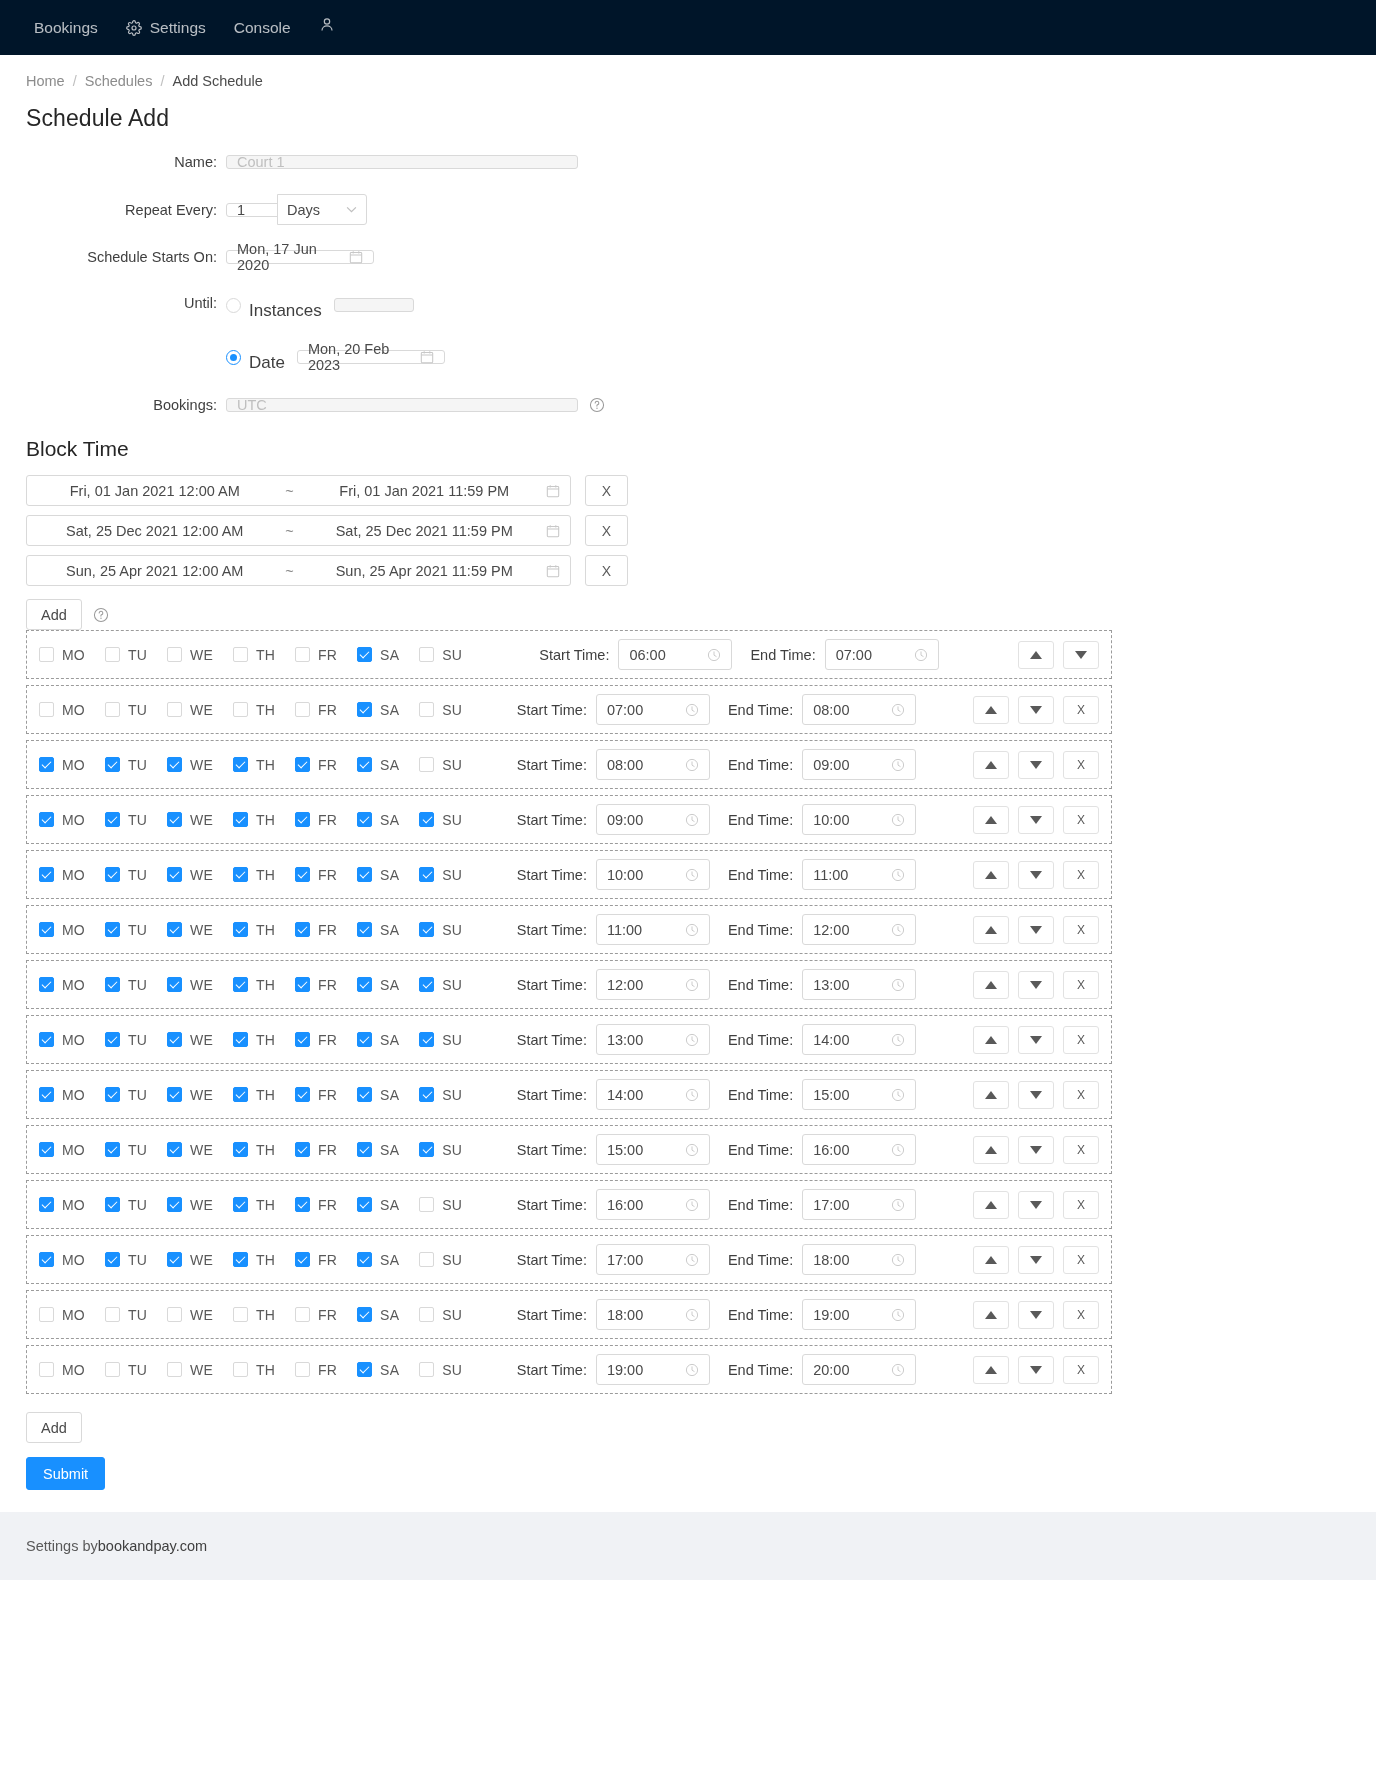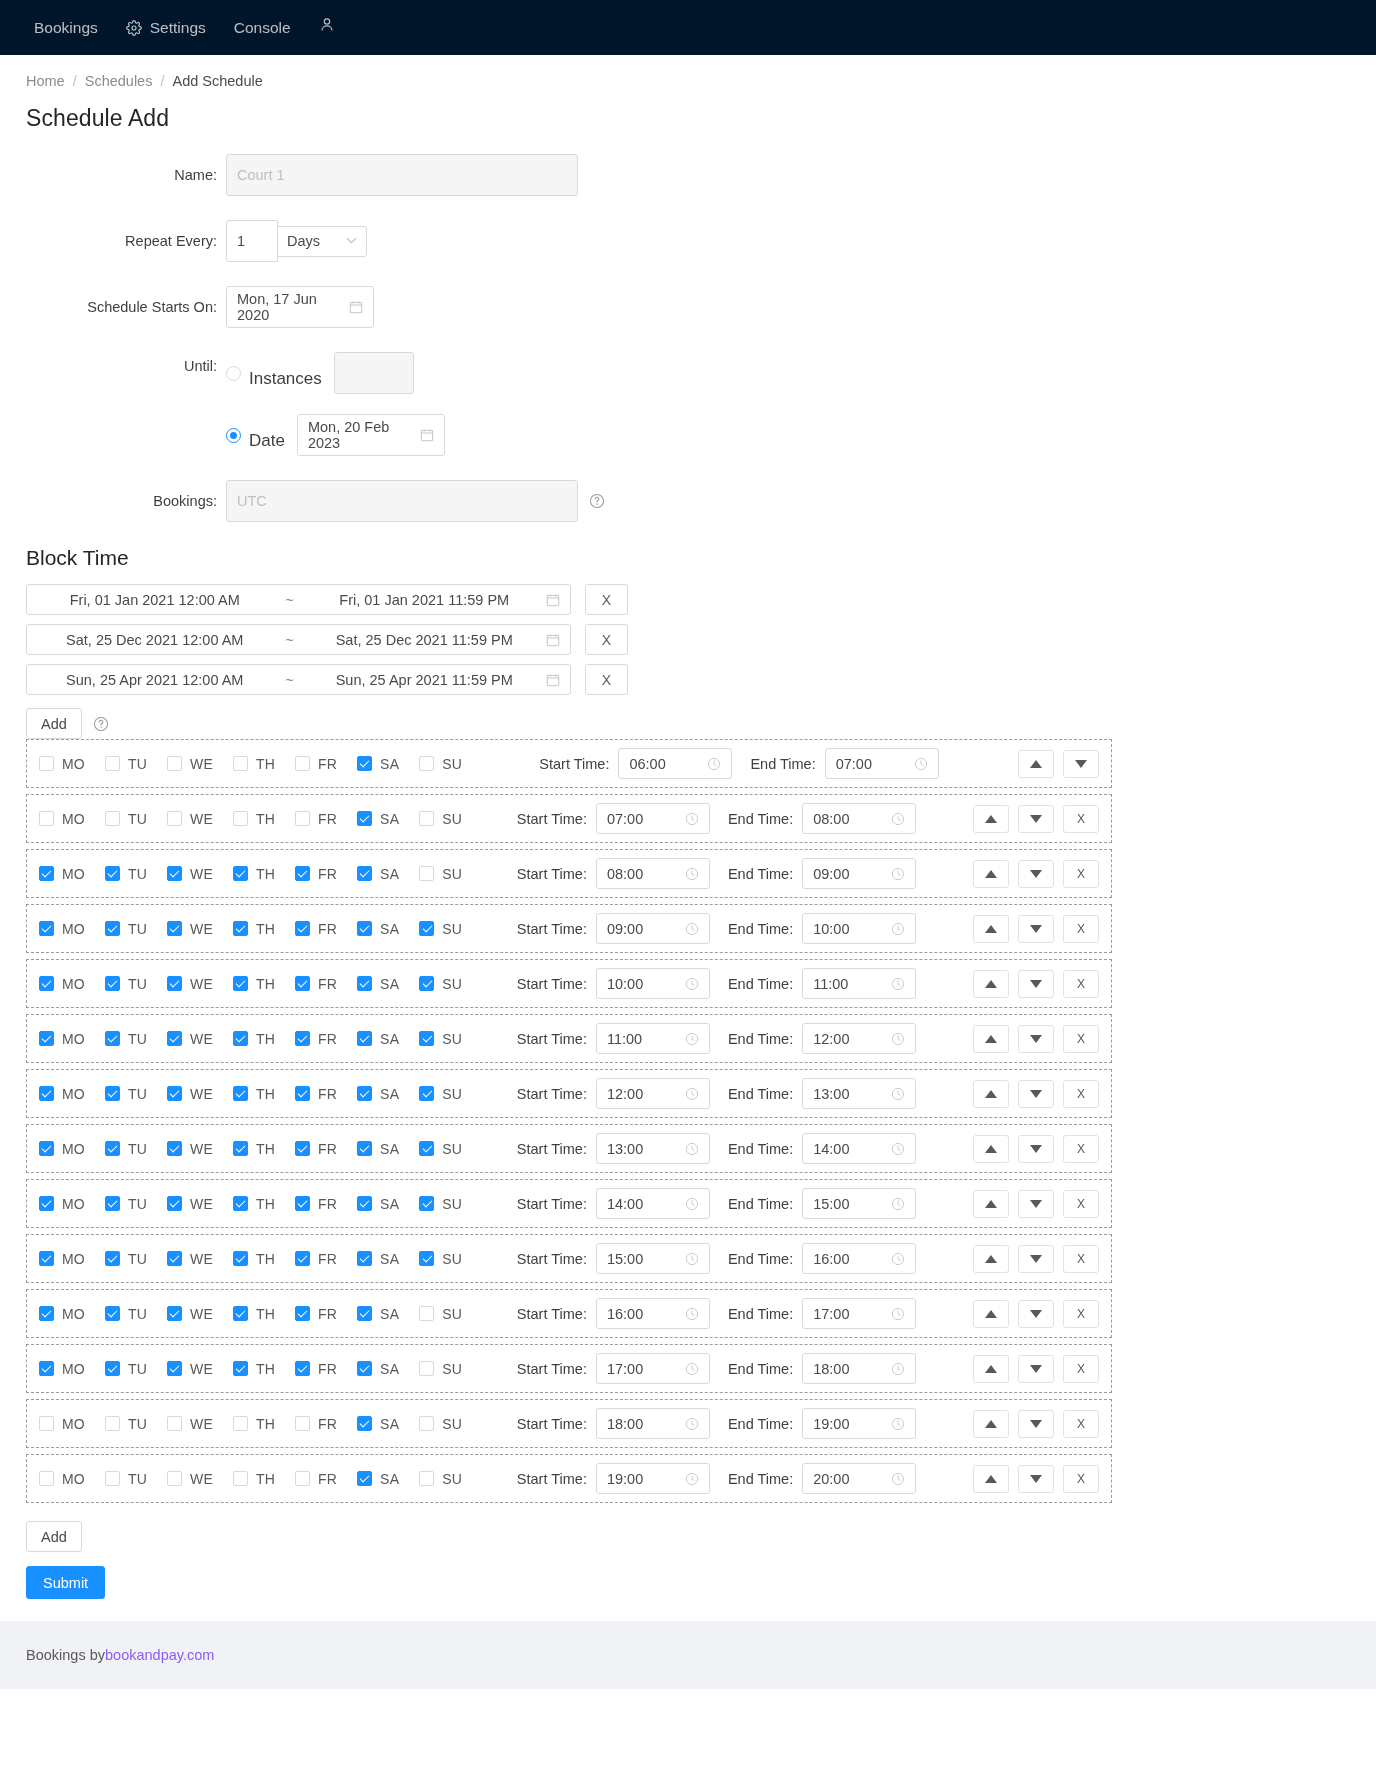--- a/index.html
+++ b/index.html
@@ -73,21 +73,21 @@
     text-align: right;
     padding-right: 9px;
     font-size: 14.5px;
     color: #3f3f3f;
     flex: 0 0 auto;
   }
   .form-label::after { content: ":"; }
   .form-control-area { display: flex; align-items: center; gap: 0; }
 
   .input {
-    height: 42px;
+    height: 14px;
     border: 1px solid #d9d9d9;
     border-radius: 3px;
     background: #fff;
     padding: 0 10px;
     font-size: 14.5px;
     color: #4a4a4a;
     display: flex;
     align-items: center;
     font-family: "Liberation Sans", sans-serif;
   }
@@ -317,21 +317,21 @@
   .footer {
     margin-top: 22px;
     background: #f0f2f5;
     height: 68px;
     display: flex;
     align-items: center;
     padding-left: 26px;
     font-size: 14.5px;
     color: #595959;
   }
-  .footer a { color: #8b5cf6; text-decoration: none; cursor: pointer; }
+  .footer a { color: #404040; text-decoration: none; cursor: pointer; }
 </style>
 </head>
 <body>
 
 <div class="topnav">
   <div class="topnav-item">
     <span>Bookings</span>
   </div>
   <div class="topnav-item with-icon">
     <span class="nav-icon">
@@ -1388,15 +1388,15 @@
     </div>
 
   <div class="bottom-add">
     <div class="plain-btn">Add</div>
   </div>
 
   <div><div class="submit-btn">Submit</div></div>
 </div>
 
 <div class="footer">
-  <span>Bookings by </span>
+  <span>Settings by </span>
     <a>bookandpay.com</a>
 </div>
 
 </body></html>

